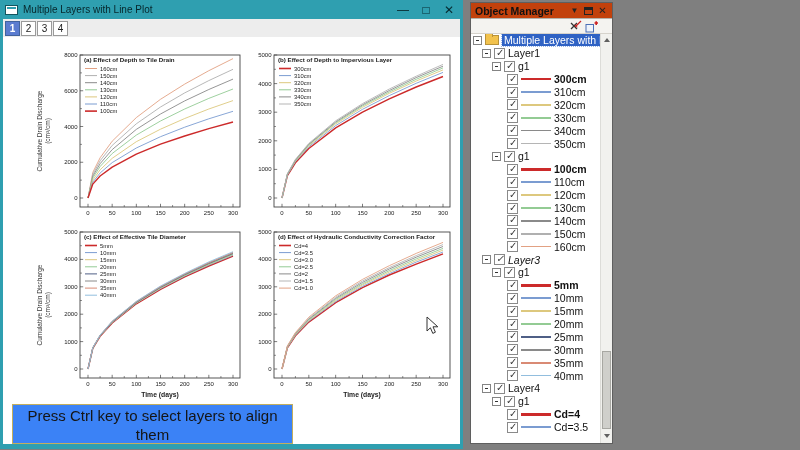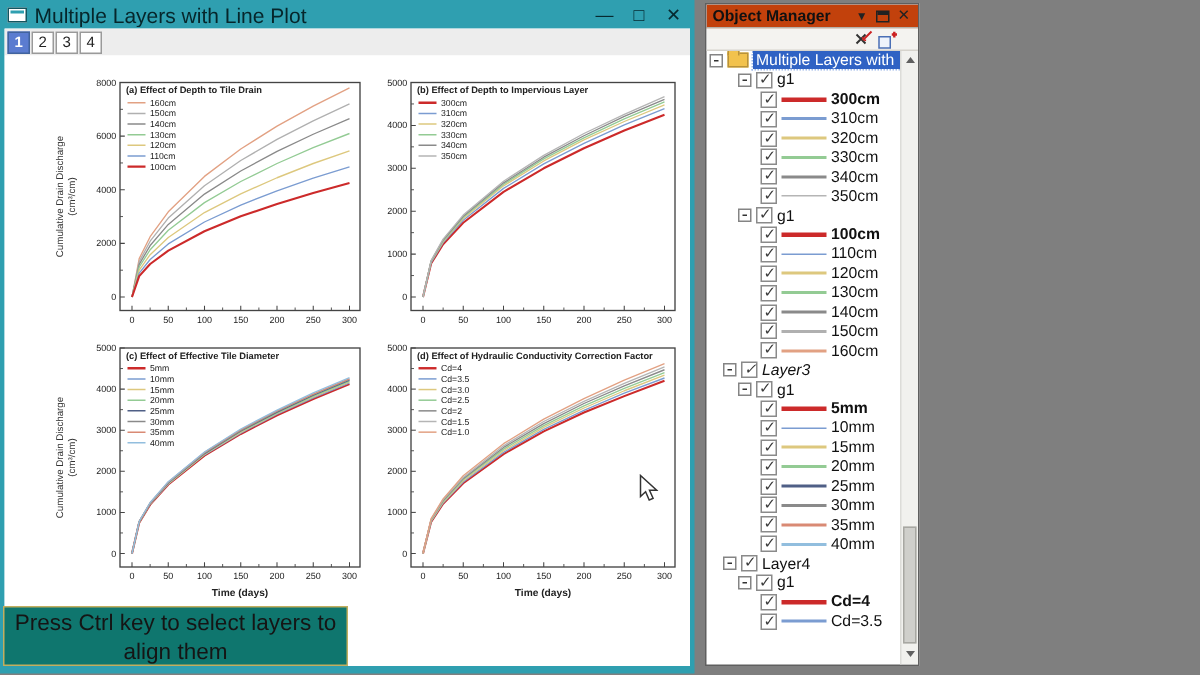--- a/index.html
+++ b/index.html
@@ -5,38 +5,38 @@
   * { box-sizing: border-box; margin: 0; padding: 0; }
   body { margin:0; background:#555; }
   .stage { position:relative; width:800px; height:450px; background:#7f7f7f; overflow:hidden;
            font-family:"Liberation Sans", sans-serif; }
 
   
   .gwin { position:absolute; left:0; top:0; width:463px; height:449px; background:#2f9fb0; }
   .gwin-title { height:19px; display:flex; align-items:center; padding:0 5px; gap:5px; }
   .gwin-icon { width:13px; height:10px; background:#fff; border:1px solid #14555f; position:relative; }
   .gwin-icon::after { content:""; position:absolute; left:1px; right:1px; top:1px; height:2px; background:#2f9fb0; }
-  .gwin-title .ttext { flex:1; font-size:14px; color:#06262b; font-weight:normal;
+  .gwin-title .ttext { flex:1; font-size:10px; color:#06262b; font-weight:normal;
                        white-space:nowrap; overflow:hidden; }
   .wbtn { width:18px; text-align:center; font-size:12px; color:#062a30; line-height:16px; cursor:default; }
   .gwin-body { position:absolute; left:3px; top:19px; right:3px; bottom:5px; background:#fff; overflow:hidden; }
   .tabstrip { position:absolute; left:0; top:0; right:0; height:18px; background:#ededed;
               display:flex; align-items:center; padding-left:2px; gap:1px; }
   .tab { width:15px; height:15px; background:#fff; border:1px solid #9a9a9a; font-size:10px;
          display:flex; align-items:center; justify-content:center; color:#222; }
   .tab.active { background:#5b7cd0; color:#fff; border-color:#41639e; font-weight:bold; }
   .page { position:absolute; left:0; top:18px; right:0; bottom:0; background:#fff; }
   .page-title { position:absolute; top:3px; left:0; width:100%; text-align:center;
                 font-size:12px; font-weight:bold; text-decoration:underline; color:#111; }
   #charts { position:absolute; left:0; top:0; width:457px; height:407px;
             font-family:"Liberation Sans", sans-serif; }
 
   
-  .tooltip { position:absolute; left:2px; top:404px; width:230px; height:40px;
-             background:#0f766e; border:1px solid #c2ae5e; color:#151515;
+  .tooltip { position:absolute; left:12px; top:404px; width:281px; height:40px;
+             background:#3b82f6; border:1px solid #c2ae5e; color:#151515;
              font-size:15px; line-height:19px; text-align:center; padding-top:1px;
              z-index:20; }
 
   
   .cursor { position:absolute; left:426px; top:316px; z-index:30; }
 
   
   .om { position:absolute; left:470px; top:2px; width:143px; height:442px;
         background:#fff; border:1px solid #5f5f5f; overflow:hidden; }
   .om-head { height:16px; background:#c2410c; border-bottom:1px solid #b5b1aa;
@@ -376,20 +376,25 @@
         <rect x="1" y="4.5" width="7.5" height="7.5" fill="#eef3fb" stroke="#4a6fb5" stroke-width="1"></rect>
         <path d="M9.5 3 H13 M11.2 1.2 V5" stroke="#cc2222" stroke-width="1.6" fill="none"></path>
       </svg>
     </div>
     <div class="om-tree">
         <div class="trow" style="padding-left: 2px;">
           <span class="exp"></span>
           <span class="folder"></span>
           <span class="tlabel rootlabel">Multiple Layers with Line Plo</span>
         </div>
+        <div class="trow" style="padding-left: 11px;">
+          <span class="exp"></span>
+          <span class="cb"></span>
+          <span class="tlabel">Layer1</span>
+        </div>
         <div class="trow" style="padding-left: 21px;">
           <span class="exp"></span>
           <span class="cb"></span>
           <span class="tlabel">g1</span>
         </div>
         <div class="trow" style="padding-left: 36px;">
           <span class="cb"></span>
           <span class="swatch" style="height: 2.6px; background: rgb(204, 42, 42);"></span>
           <span class="tlabel bold">300cm</span>
         </div>

